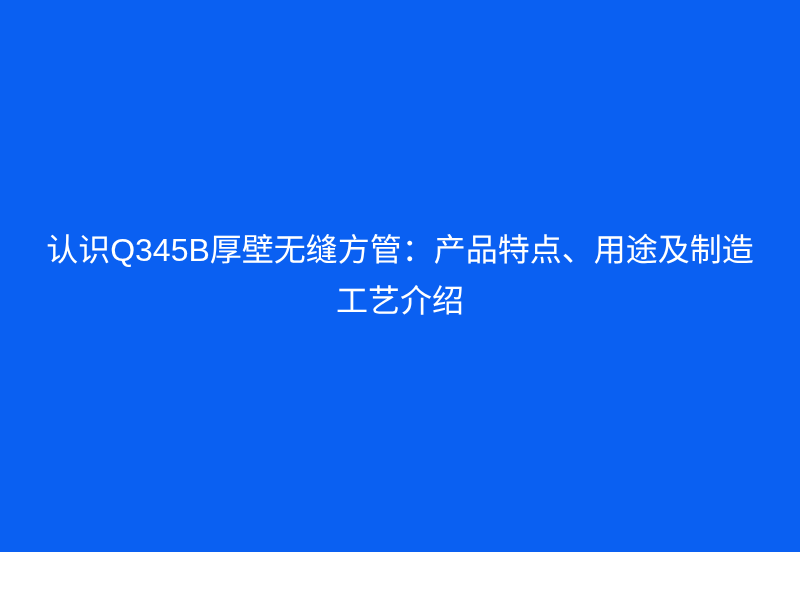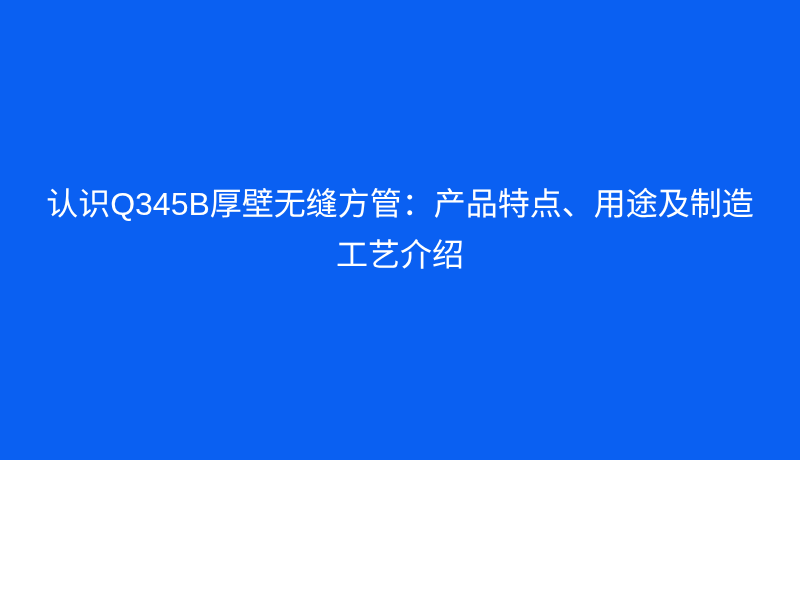--- a/index.html
+++ b/index.html
@@ -13,21 +13,21 @@
     height: 600px;
     overflow: hidden;
     font-family: "Liberation Sans", "DejaVu Sans", sans-serif;
   }
 
   
   .title-card {
     position: relative;
     box-sizing: border-box;
     width: 800px;
-    height: 460px;
+    height: 552px;
     background-color: #0a60f2;
     display: flex;
     align-items: center;
     justify-content: center;
     -webkit-font-smoothing: antialiased;
   }
 
   
   .headline-block {
     width: 712px;

